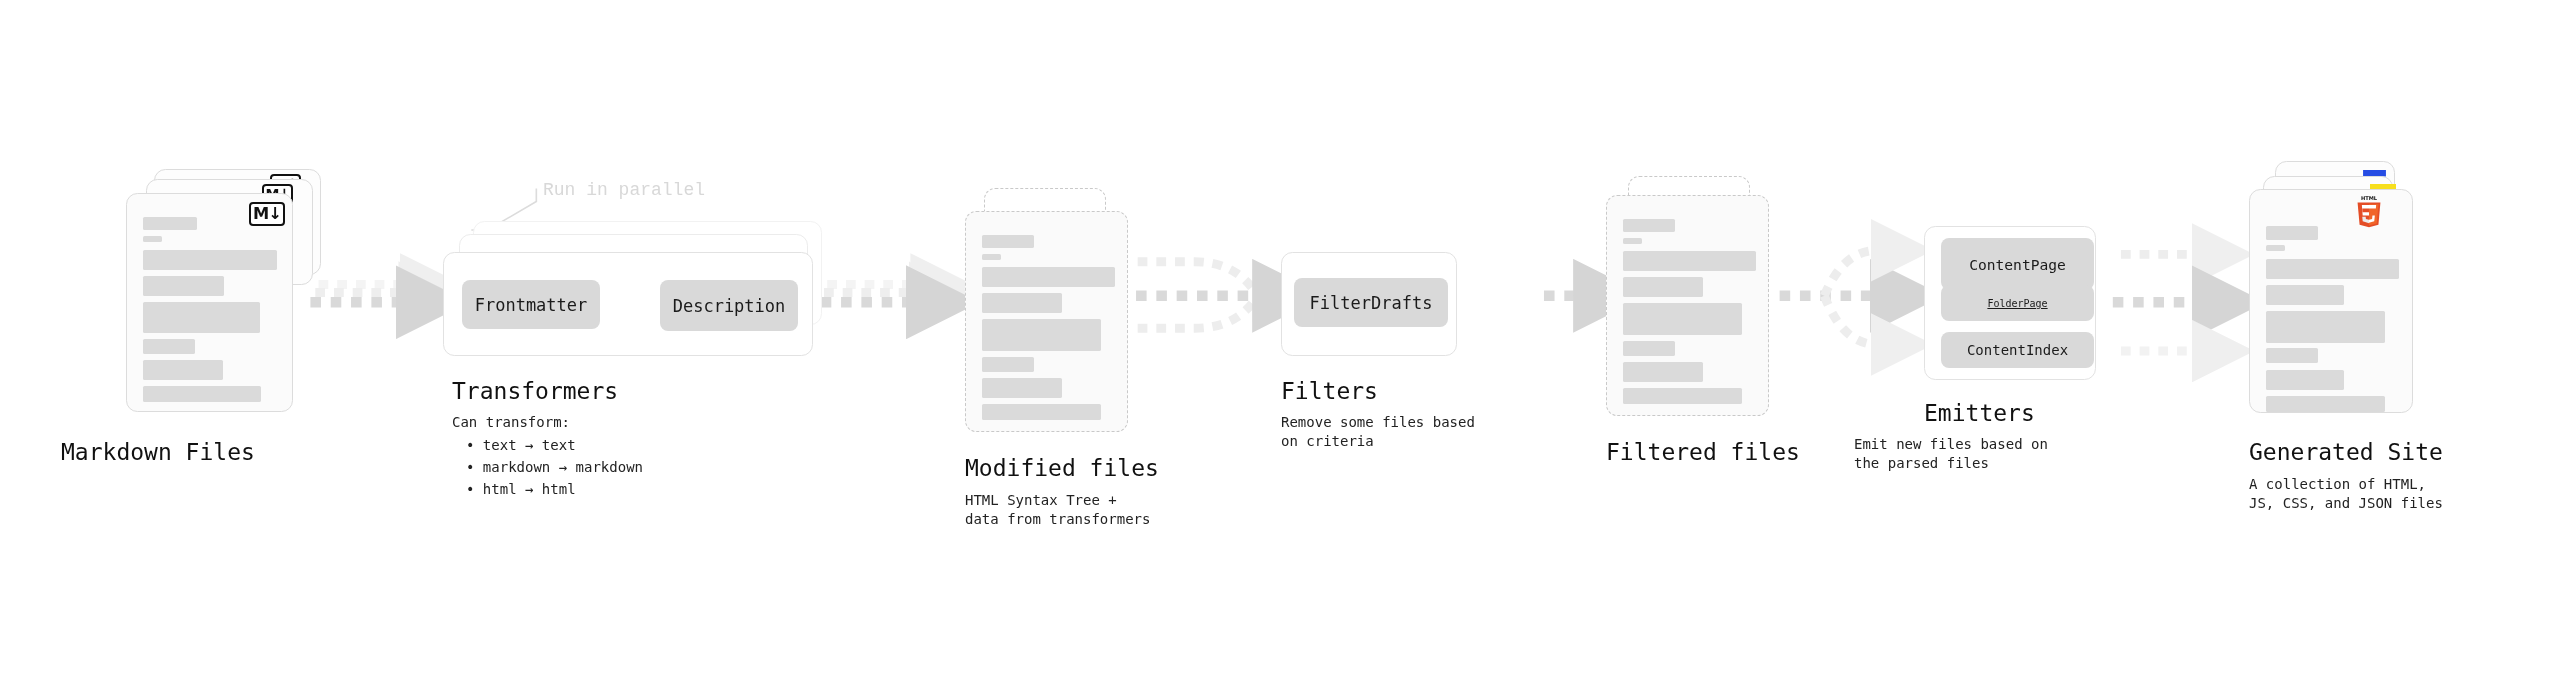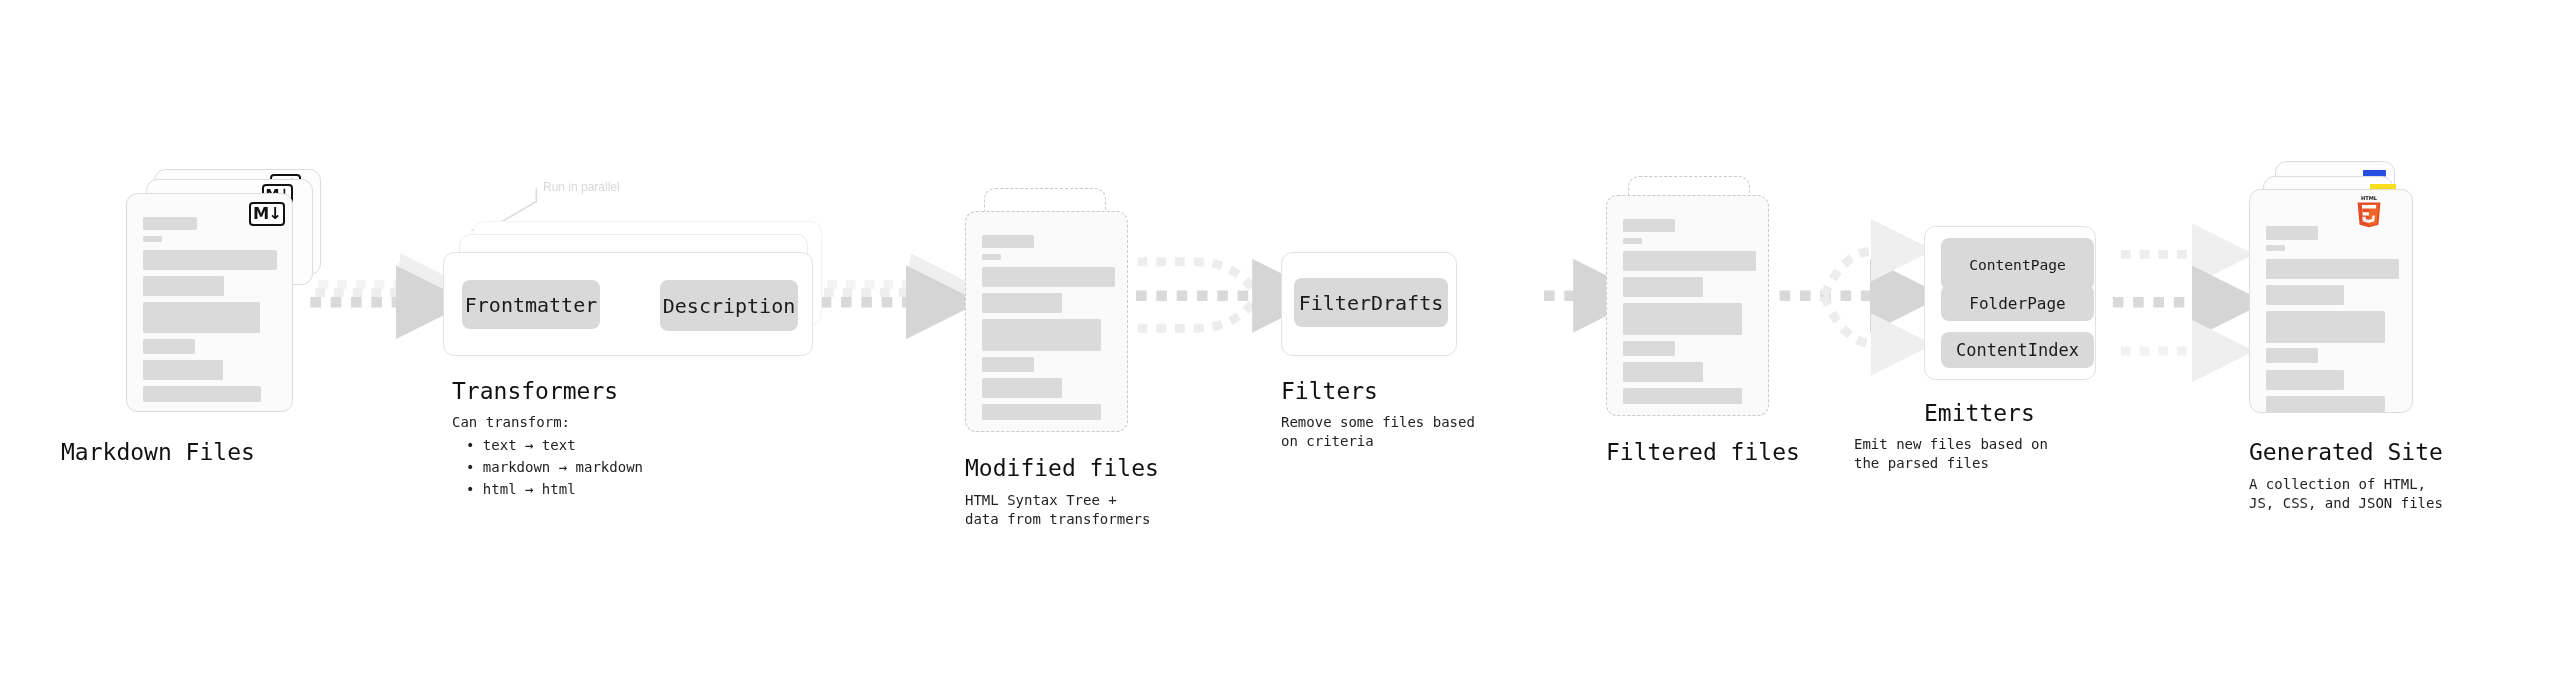--- a/index.html
+++ b/index.html
@@ -56,21 +56,21 @@
     border-radius:11.4px;
     background:#ffffff;
   }
   .pill {
     position:absolute;
     background:#d9d9d9;
     border-radius:8.1px;
     display:flex; align-items:center; justify-content:center;
     color:#1b1b1b;
     font-family:"DejaVu Sans Mono","Liberation Mono",monospace;
-    font-size:20px;
+    font-size:17px;
     white-space:nowrap;
   }
 
   
   .caption-title {
     position:absolute;
     font-family:"DejaVu Sans Mono","Liberation Mono",monospace;
     font-size:23px;
     color:#111;
     white-space:nowrap;
@@ -81,22 +81,22 @@
     font-family:"DejaVu Sans Mono","Liberation Mono",monospace;
     font-size:14px;
     line-height:1.35;
     color:#222;
     white-space:pre;
   }
   .caption-sub.bullets { line-height:1.45; }
 
   .run-parallel {
     position:absolute;
-    font-family:Liberation Sans, sans-serif;
-    font-size:12px;
+    font-family:Liberation Mono, monospace;
+    font-size:18px;
     color:#d8d8d8;
     white-space:nowrap;
   }
 
   svg { overflow:visible; }
 </style>
 </head>
 <body>
 
 <div id="stage">
@@ -247,22 +247,22 @@
       <div class="bar" style="left:16.3px;top:192px;width:119px;height:16.3px;"></div>
     </div>
 
     <div class="caption-title" style="left:1606px;top:439px;">Filtered files</div>
   </div>
 
   <div class="node" style="left:0;top:0;width:2194px;height:681px;">
 
     <div class="groupbox" style="left:1924px;top:226px;width:172px;height:154px;"></div>
     <div class="pill" style="left:1941px;top:238px;width:153px;height:52px;font-size:14.6px;">ContentPage</div>
-    <div class="pill" style="left:1941px;top:285px;width:153px;height:36px;font-size:16px;">FolderPage</div>
-    <div class="pill" style="left:1941px;top:332px;width:153px;height:36px;font-size:17px;">ContentIndex</div>
+    <div class="pill" style="left:1941px;top:285px;width:153px;height:36px;font-size:10px;text-decoration:underline;">FolderPage</div>
+    <div class="pill" style="left:1941px;top:332px;width:153px;height:36px;font-size:14px;">ContentIndex</div>
 
     <div class="caption-title" style="left:1924px;top:400px;">Emitters</div>
     <div class="caption-sub" style="left:1854px;top:435px;">Emit new files based on
 the parsed files</div>
   </div>
 
   <div class="node" style="left:0;top:0;width:2576px;height:681px;">
 
     <div class="card ghost1" style="left:2275px;top:161px;width:120px;height:65px;"></div>
     <svg class="css-badge" width="23" height="10.6" style="left:2363px;top:170px;position:absolute;" viewBox="0 0 28 12">

